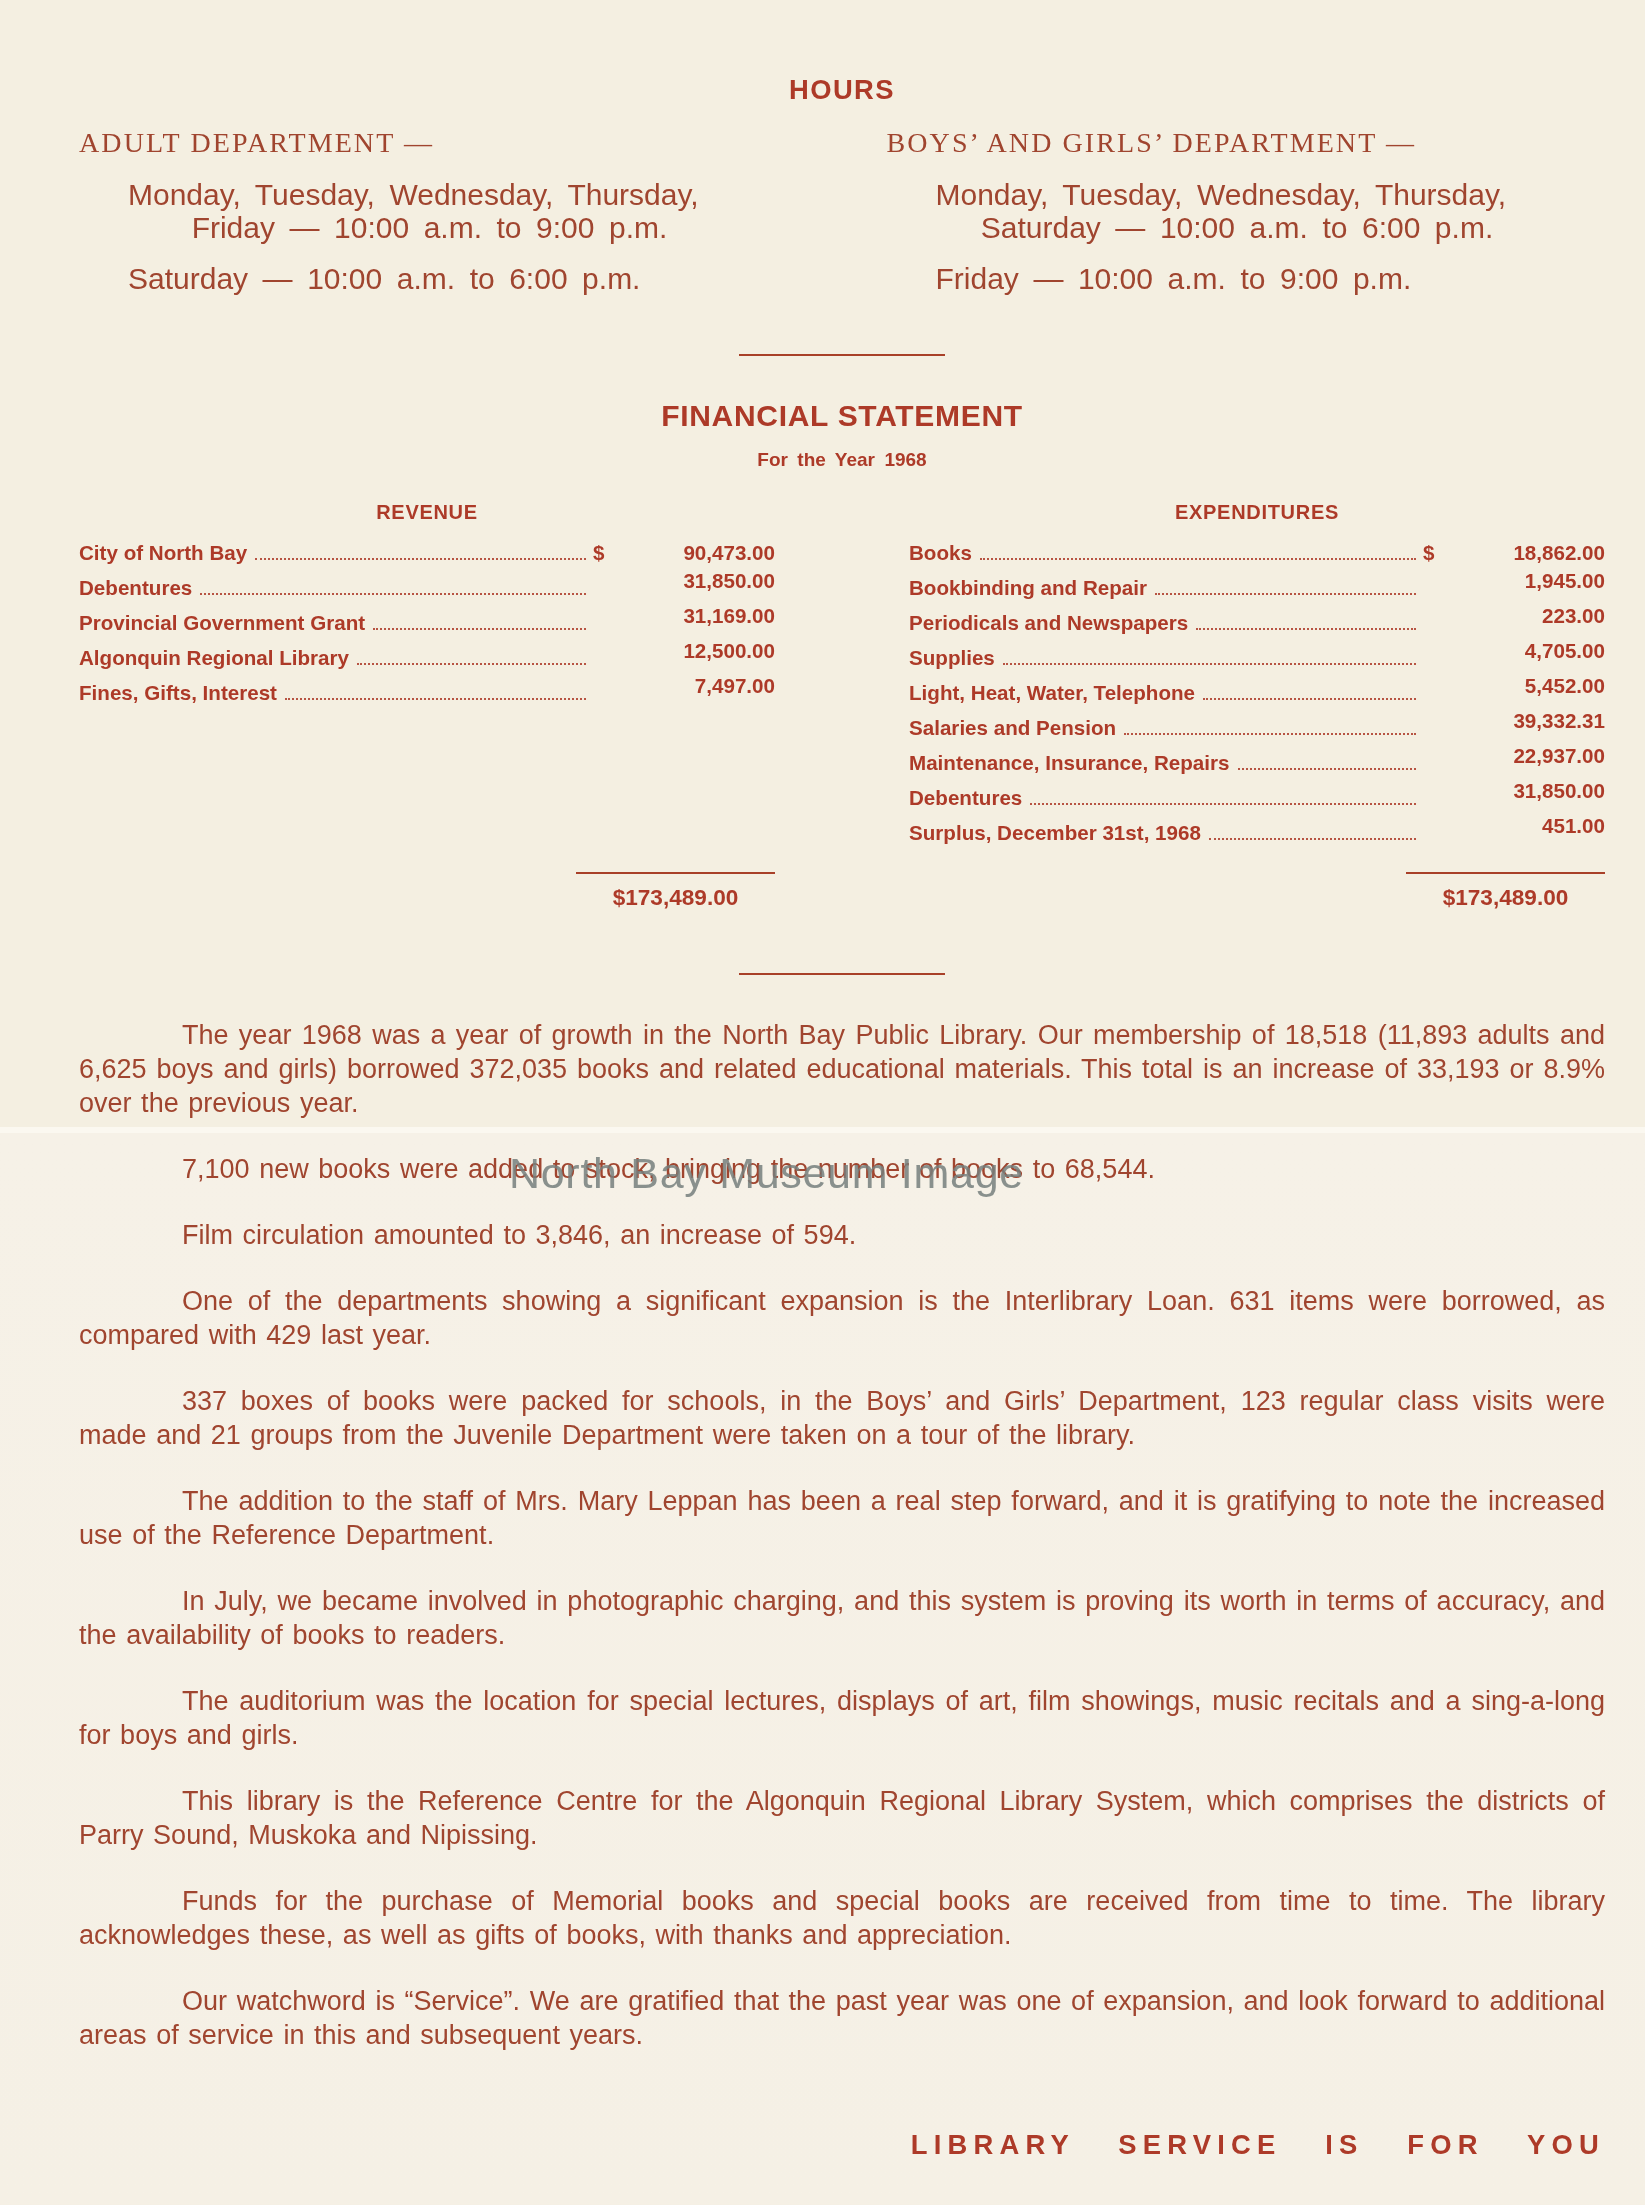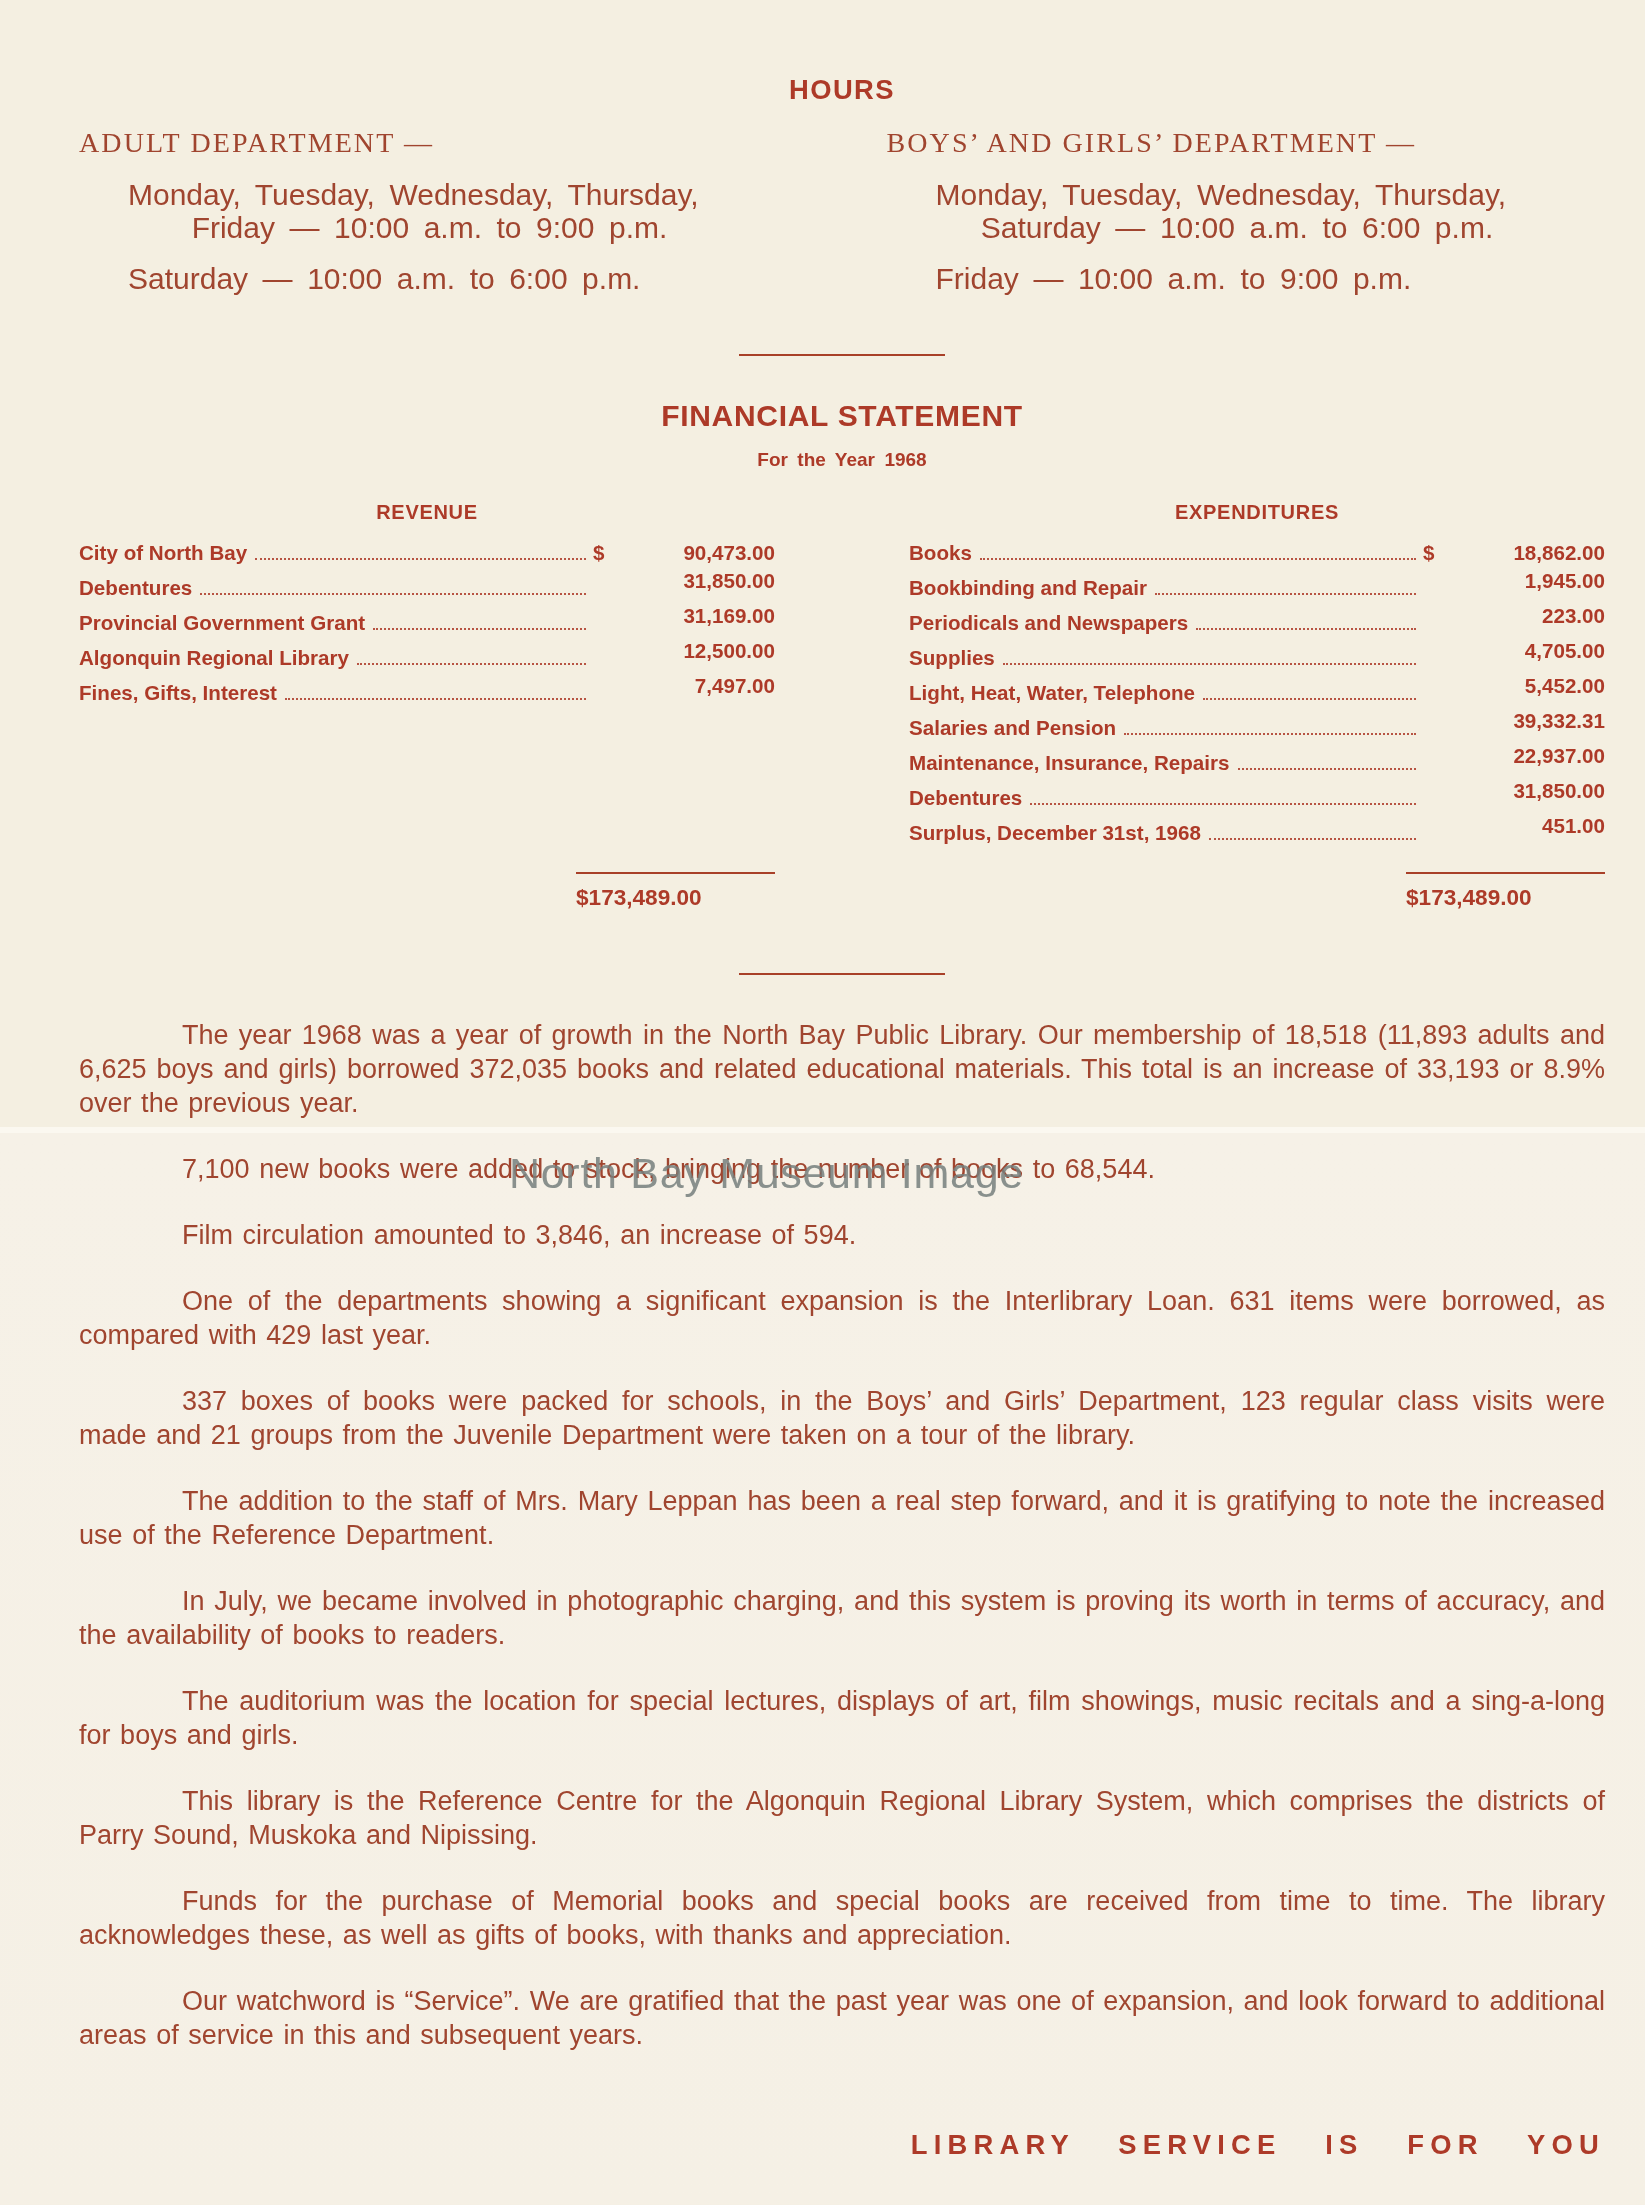--- a/index.html
+++ b/index.html
@@ -106,21 +106,21 @@
   .fin-amt { display: flex; width: 182px; flex: none; }
   .fin-dollar { margin-right: auto; }
   .fin-total-wrap {
     margin-top: auto;
     padding-top: 25px;
     display: flex;
     justify-content: flex-end;
   }
   .fin-total {
     width: 199px;
-    text-align: left;
+    text-align: center;
     font: 700 22.6px "Liberation Sans", "DejaVu Sans", sans-serif;
     color: var(--red-sans);
     border-top: 2.1px solid var(--rule);
     padding-top: 11px;
   }
 
   
   .report { margin-top: 2.7px; }
   .report p {
     font-family: Liberation Sans, sans-serif;

